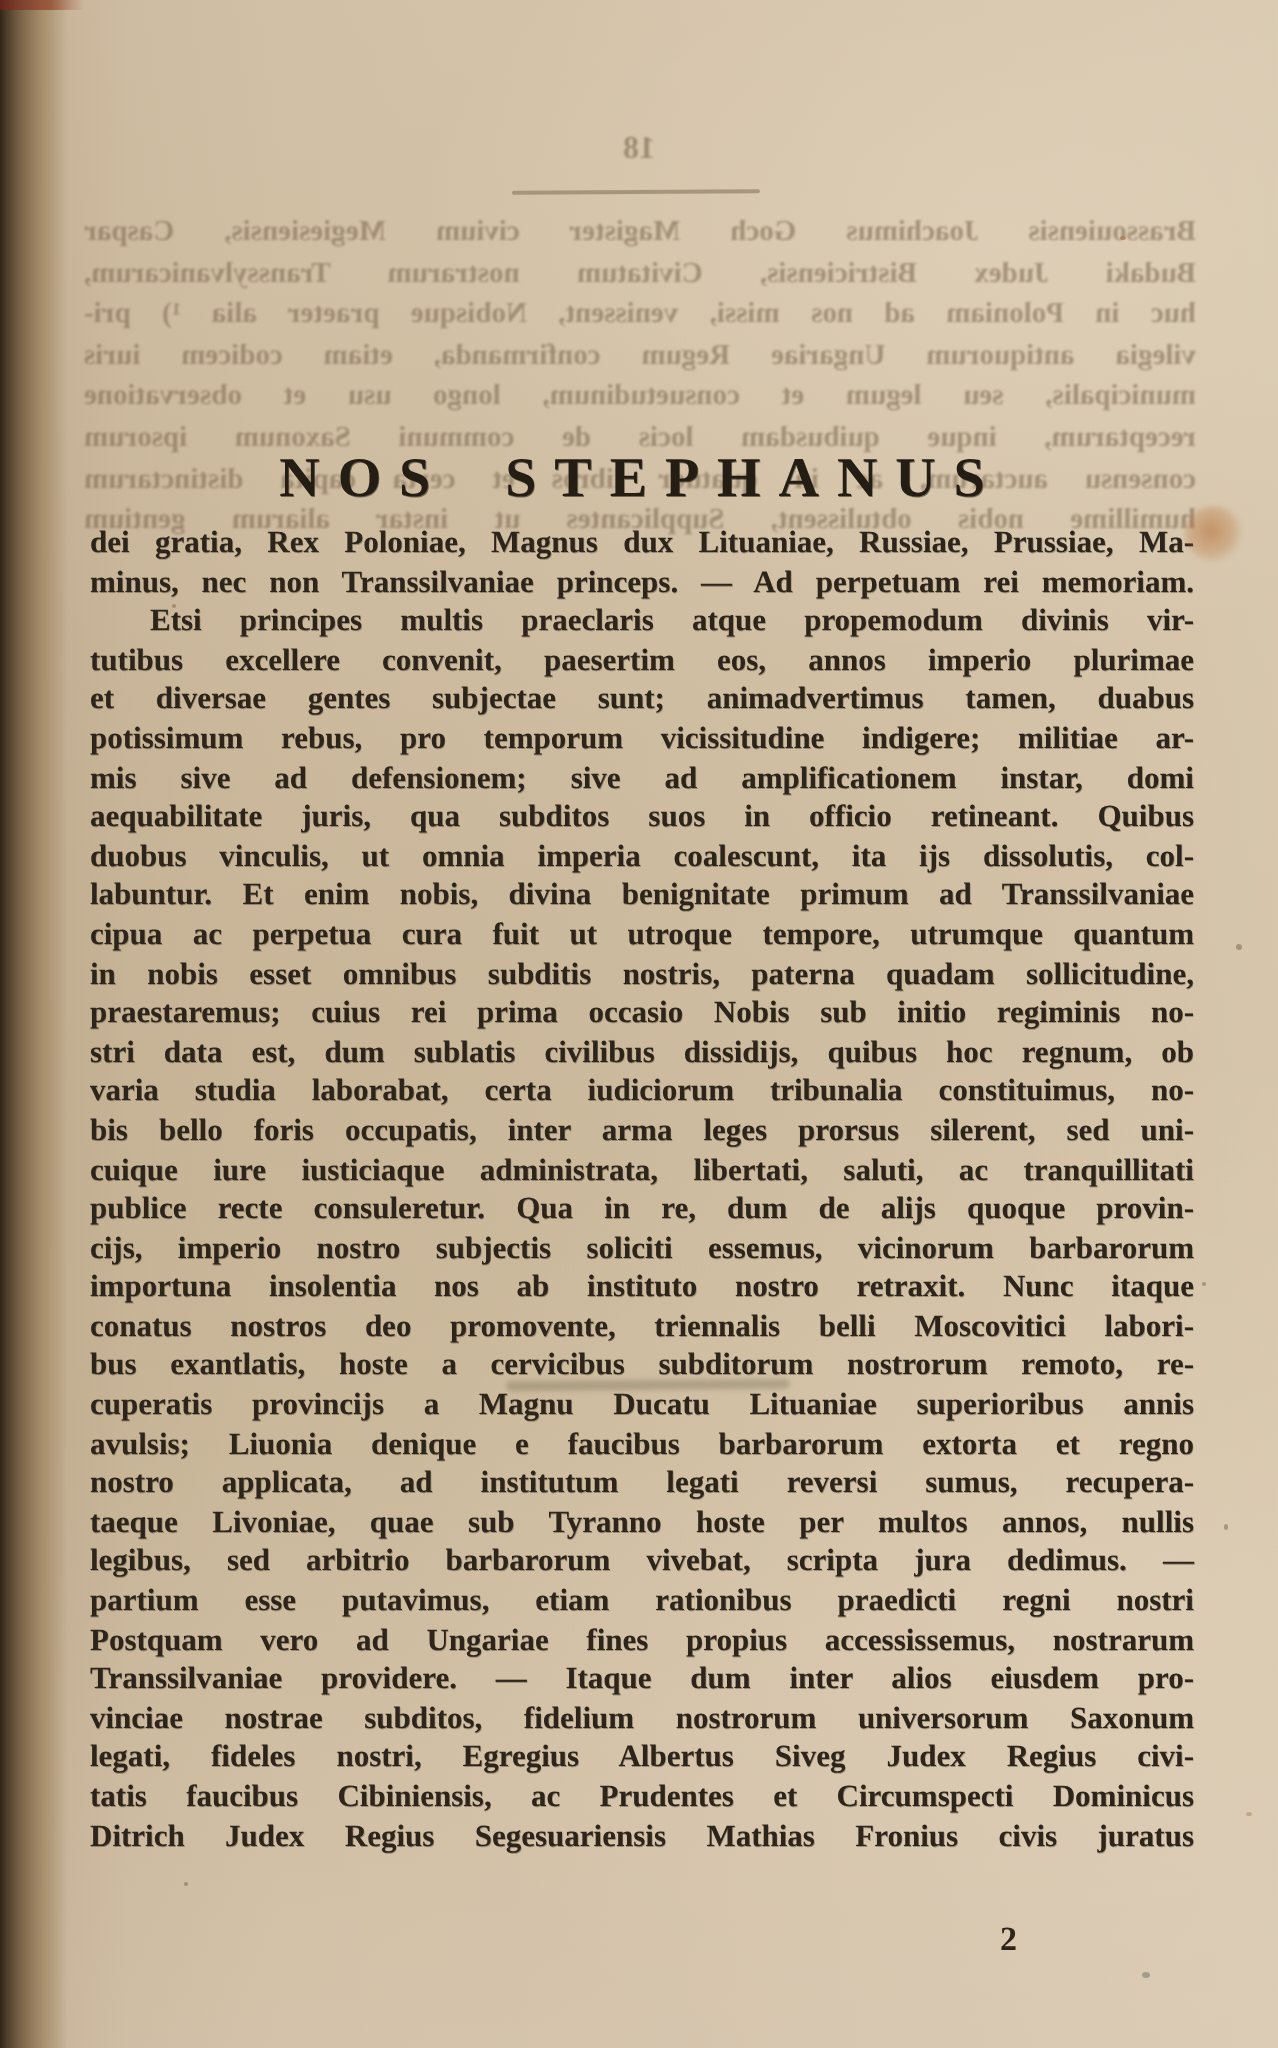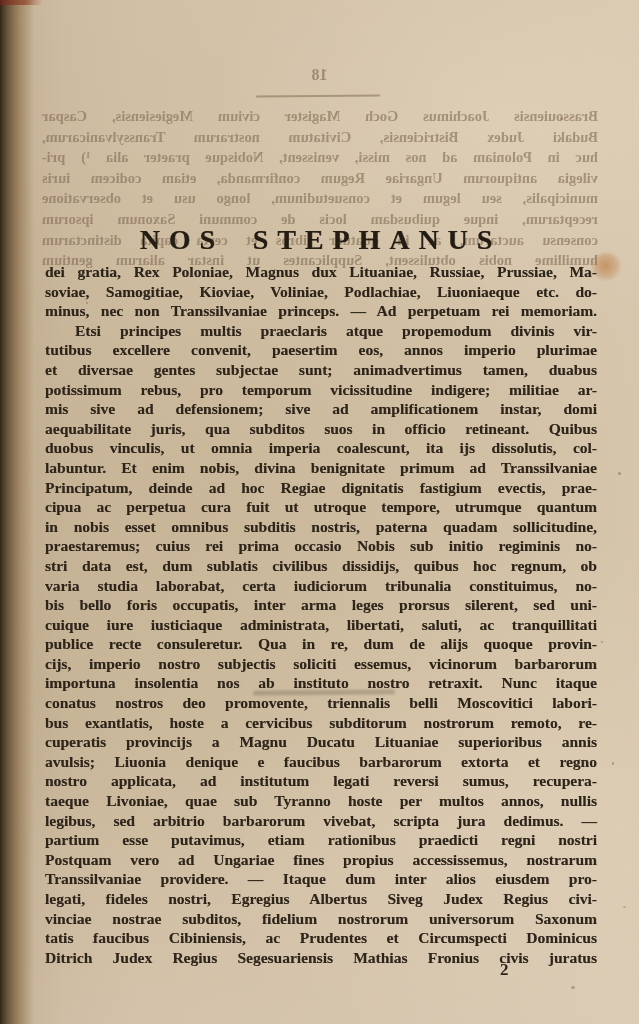--- a/index.html
+++ b/index.html
@@ -101,53 +101,51 @@
       <div class="line">municipalis, seu legum et consuetudinum, longo usu et observatione</div>
       <div class="line">receptarum, inque quibusdam locis de communi Saxonum ipsorum</div>
       <div class="line">consensu auctarum, ac in quatuor libros et certa capita distinctarum</div>
       <div class="line">humillime nobis obtulissent, Supplicantes ut instar aliarum gentium</div>
   </div>
 
   <div class="title">NOS STEPHANUS</div>
 
   <div class="body-text">
     <div class="line">dei gratia, Rex Poloniae, Magnus dux Lituaniae, Russiae, Prussiae, Ma-</div>
-      <div class="line">soviae, Samogitiae, Kioviae, Voliniae, Podlachiae, Liuoniaeque etc. do-</div>
       <div class="line">minus, nec non Transsilvaniae princeps. — Ad perpetuam rei memoriam.</div>
       <div class="line indent">Etsi principes multis praeclaris atque propemodum divinis vir-</div>
       <div class="line">tutibus excellere convenit, paesertim eos, annos imperio plurimae</div>
       <div class="line">et diversae gentes subjectae sunt; animadvertimus tamen, duabus</div>
       <div class="line">potissimum rebus, pro temporum vicissitudine indigere; militiae ar-</div>
       <div class="line">mis sive ad defensionem; sive ad amplificationem instar, domi</div>
       <div class="line">aequabilitate juris, qua subditos suos in officio retineant. Quibus</div>
       <div class="line">duobus vinculis, ut omnia imperia coalescunt, ita ijs dissolutis, col-</div>
       <div class="line">labuntur. Et enim nobis, divina benignitate primum ad Transsilvaniae</div>
-      <div class="line">Principatum, deinde ad hoc Regiae dignitatis fastigium evectis, prae-</div>
       <div class="line">cipua ac perpetua cura fuit ut utroque tempore, utrumque quantum</div>
       <div class="line">in nobis esset omnibus subditis nostris, paterna quadam sollicitudine,</div>
       <div class="line">praestaremus; cuius rei prima occasio Nobis sub initio regiminis no-</div>
       <div class="line">stri data est, dum sublatis civilibus dissidijs, quibus hoc regnum, ob</div>
       <div class="line">varia studia laborabat, certa iudiciorum tribunalia constituimus, no-</div>
       <div class="line">bis bello foris occupatis, inter arma leges prorsus silerent, sed uni-</div>
       <div class="line">cuique iure iusticiaque administrata, libertati, saluti, ac tranquillitati</div>
       <div class="line">publice recte consuleretur. Qua in re, dum de alijs quoque provin-</div>
       <div class="line">cijs, imperio nostro subjectis soliciti essemus, vicinorum barbarorum</div>
       <div class="line">importuna insolentia nos ab instituto nostro retraxit. Nunc itaque</div>
       <div class="line">conatus nostros deo promovente, triennalis belli Moscovitici labori-</div>
       <div class="line">bus exantlatis, hoste a cervicibus subditorum nostrorum remoto, re-</div>
       <div class="line">cuperatis provincijs a Magnu Ducatu Lituaniae superioribus annis</div>
       <div class="line">avulsis; Liuonia denique e faucibus barbarorum extorta et regno</div>
       <div class="line">nostro applicata, ad institutum legati reversi sumus, recupera-</div>
       <div class="line">taeque Livoniae, quae sub Tyranno hoste per multos annos, nullis</div>
       <div class="line">legibus, sed arbitrio barbarorum vivebat, scripta jura dedimus. —</div>
       <div class="line">partium esse putavimus, etiam rationibus praedicti regni nostri</div>
       <div class="line">Postquam vero ad Ungariae fines propius accessissemus, nostrarum</div>
       <div class="line">Transsilvaniae providere. — Itaque dum inter alios eiusdem pro-</div>
+      <div class="line">vinciae nostrae subditos, fidelium nostrorum universorum Saxonum</div>
       <div class="line">legati, fideles nostri, Egregius Albertus Siveg Judex Regius civi-</div>
-      <div class="line">vinciae nostrae subditos, fidelium nostrorum universorum Saxonum</div>
       <div class="line">tatis faucibus Cibiniensis, ac Prudentes et Circumspecti Dominicus</div>
       <div class="line">Ditrich Judex Regius Segesuariensis Mathias Fronius civis juratus</div>
   </div>
 
   <div class="page-number">2</div>
 
   <div class="stain-fox"></div>
   <div class="smudge"></div>
   <div class="speck s1"></div>
   <div class="speck s2"></div>

